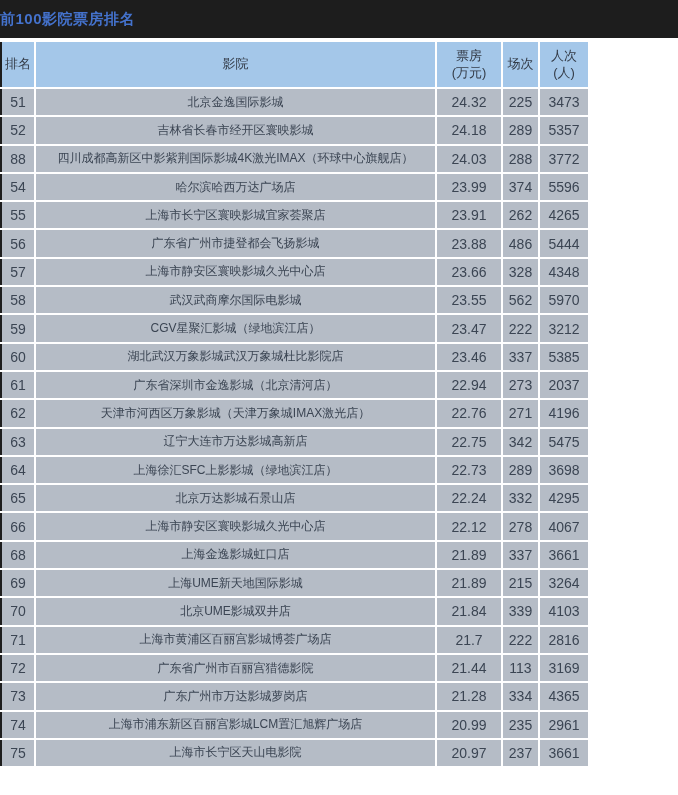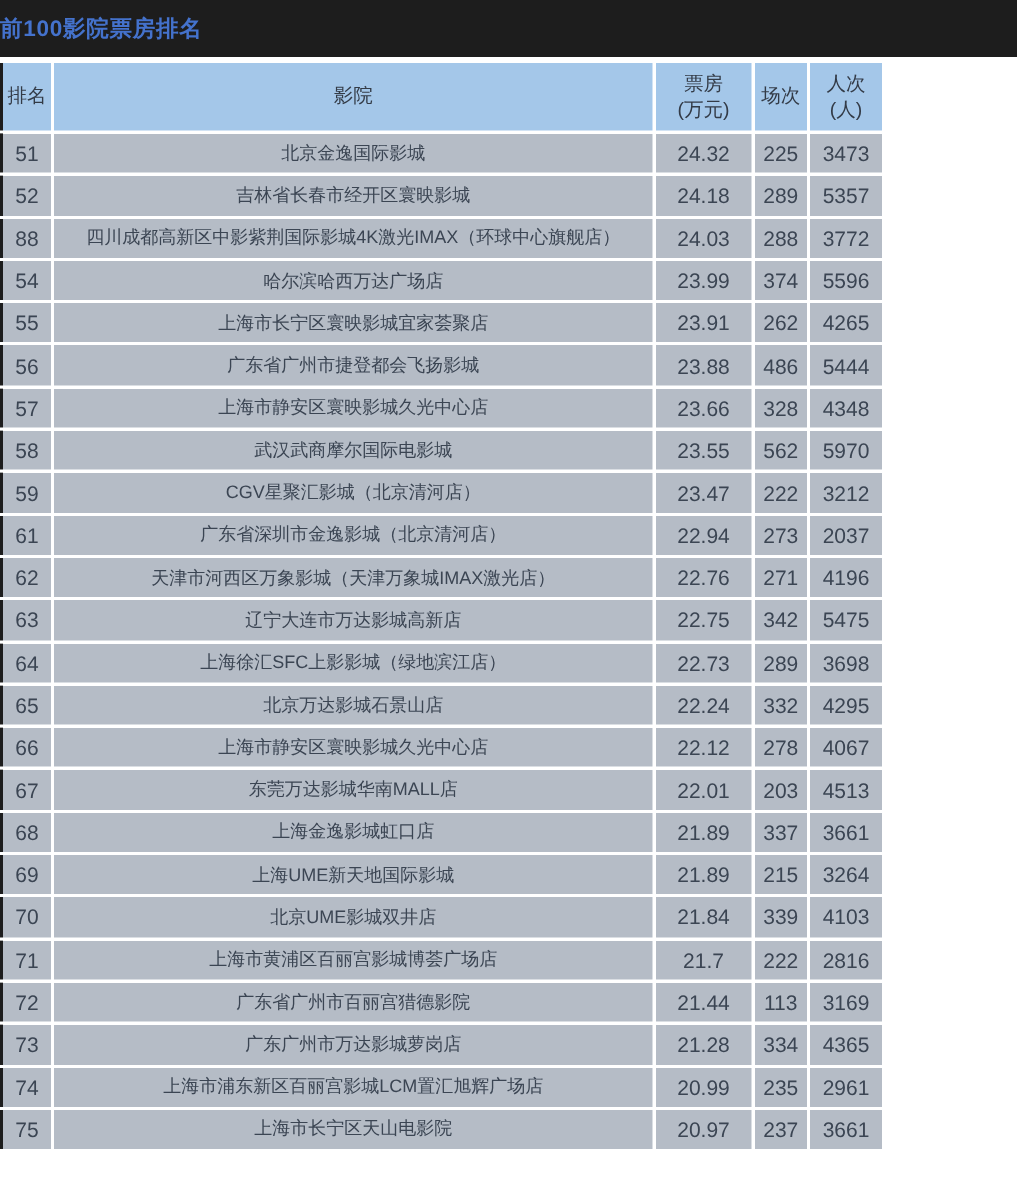--- a/index.html
+++ b/index.html
@@ -156,24 +156,31 @@
         </tr>
         <tr>
           <td class="col-rank">58</td>
           <td class="col-cinema">武汉武商摩尔国际电影城</td>
           <td class="col-boxoffice">23.55</td>
           <td class="col-sessions">562</td>
           <td class="col-attendance">5970</td>
         </tr>
         <tr>
           <td class="col-rank">59</td>
-          <td class="col-cinema">CGV星聚汇影城（北京清河店）</td>
+          <td class="col-cinema">CGV星聚汇影城（绿地滨江店）</td>
           <td class="col-boxoffice">23.47</td>
           <td class="col-sessions">222</td>
           <td class="col-attendance">3212</td>
+        </tr>
+        <tr>
+          <td class="col-rank">60</td>
+          <td class="col-cinema">湖北武汉万象影城武汉万象城杜比影院店</td>
+          <td class="col-boxoffice">23.46</td>
+          <td class="col-sessions">337</td>
+          <td class="col-attendance">5385</td>
         </tr>
         <tr>
           <td class="col-rank">61</td>
           <td class="col-cinema">广东省深圳市金逸影城（北京清河店）</td>
           <td class="col-boxoffice">22.94</td>
           <td class="col-sessions">273</td>
           <td class="col-attendance">2037</td>
         </tr>
         <tr>
           <td class="col-rank">62</td>
@@ -204,27 +211,20 @@
           <td class="col-attendance">4295</td>
         </tr>
         <tr>
           <td class="col-rank">66</td>
           <td class="col-cinema">上海市静安区寰映影城久光中心店</td>
           <td class="col-boxoffice">22.12</td>
           <td class="col-sessions">278</td>
           <td class="col-attendance">4067</td>
         </tr>
         <tr>
-          <td class="col-rank">67</td>
-          <td class="col-cinema">东莞万达影城华南MALL店</td>
-          <td class="col-boxoffice">22.01</td>
-          <td class="col-sessions">203</td>
-          <td class="col-attendance">4513</td>
-        </tr>
-        <tr>
           <td class="col-rank">68</td>
           <td class="col-cinema">上海金逸影城虹口店</td>
           <td class="col-boxoffice">21.89</td>
           <td class="col-sessions">337</td>
           <td class="col-attendance">3661</td>
         </tr>
         <tr>
           <td class="col-rank">69</td>
           <td class="col-cinema">上海UME新天地国际影城</td>
           <td class="col-boxoffice">21.89</td>

